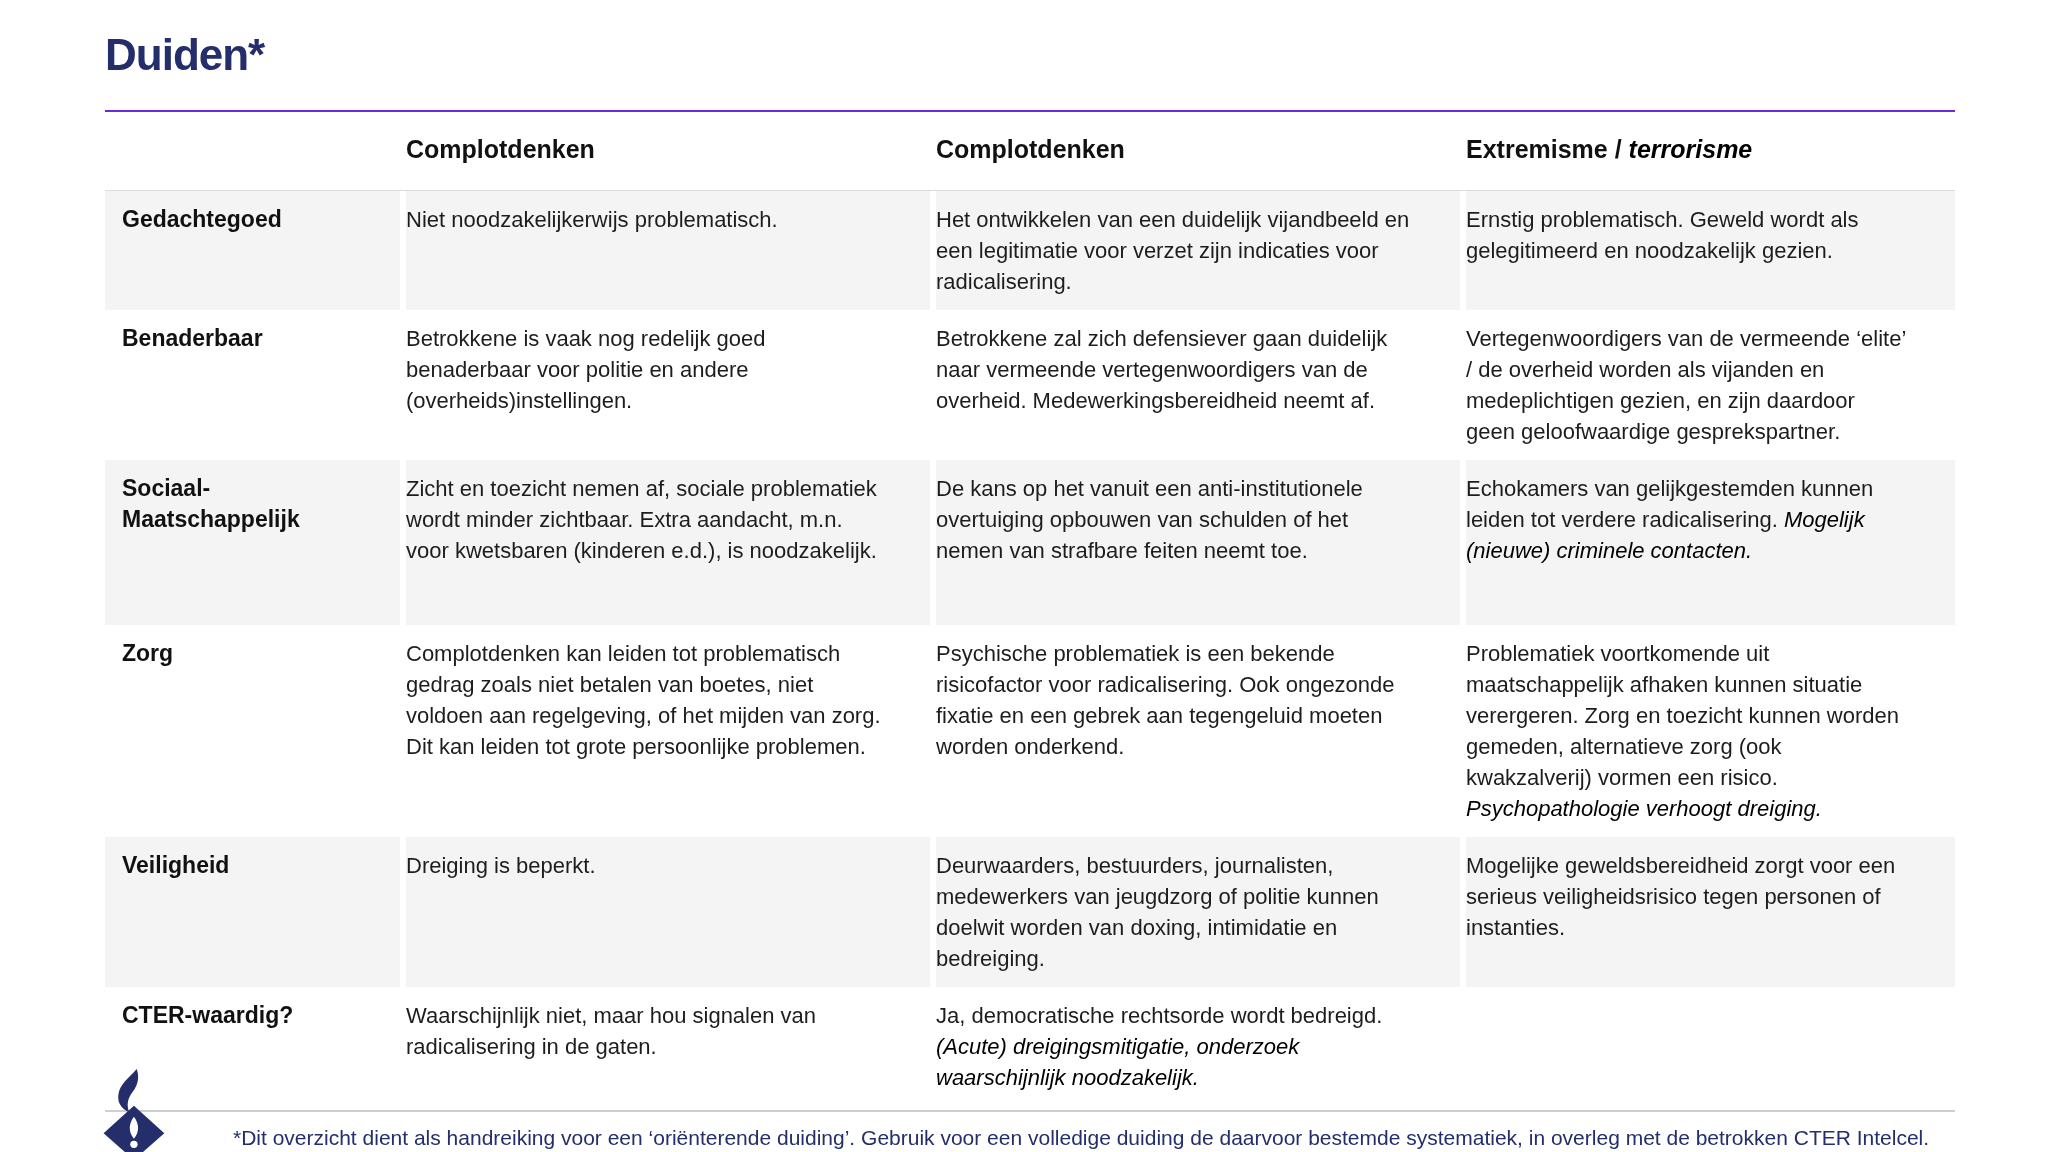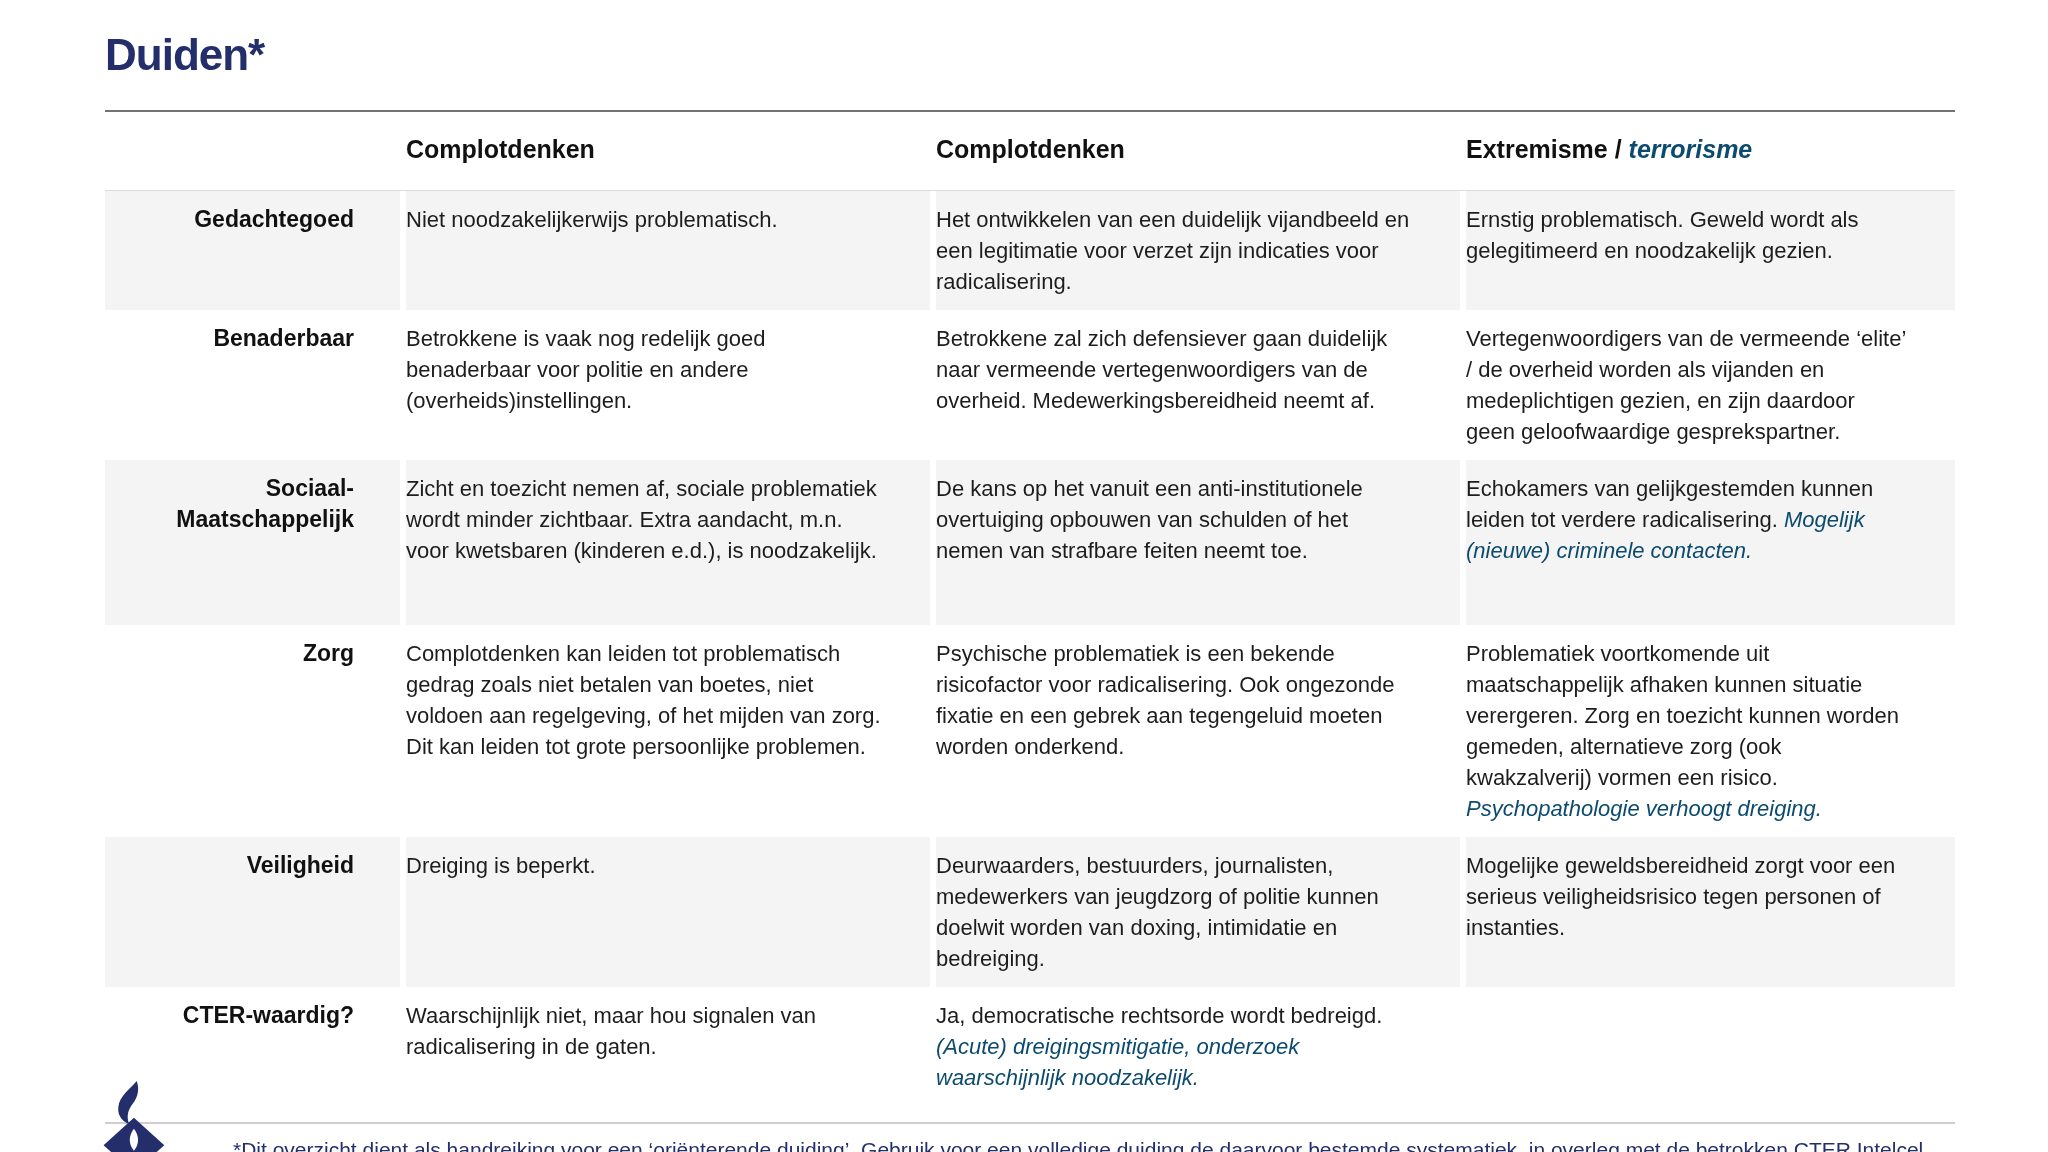--- a/index.html
+++ b/index.html
@@ -18,57 +18,56 @@
   .title {
     margin: 0;
     padding: 30px 0 0 105px;
     font-size: 44px;
     font-weight: bold;
     letter-spacing: -1px;
     color: #232e6b;
   }
   .table {
     width: 1850px;
-    margin: 30px 0 16px 105px;
-    border-top: 2px solid #737373;
+    margin: 30px 0 4px 105px;
+    border-top: 2px solid #6d28d9;
   }
   .row {
     display: grid;
     grid-template-columns: 295px 524px 524px 1fr;
     column-gap: 6px;
   }
   .cell {
     padding: 13px 46px 13px 0;
     font-size: 22px;
     line-height: 31px;
     color: #1d1d1d;
   }
   .label-cell {
     padding-left: 17px;
     font-weight: bold;
     font-size: 23px;
     color: #111111;
-    text-align: right;
   }
   .thead { border-bottom: 1px solid #dcdcdc; min-height: 78px; }
   .thead .cell {
     font-size: 25px;
     font-weight: bold;
     color: #111111;
     padding-top: 22px;
   }
   .shaded .cell { background: #f4f4f4; }
   .r1 { min-height: 112px; }
   .r2 { min-height: 150px; }
   .r3 { min-height: 165px; }
   .r4 { min-height: 205px; }
   .r5 { min-height: 140px; }
   .r6 { min-height: 100px; }
   .red-em {
-    color: #0c4a6e;
+    color: #000000;
     font-style: italic;
   }
   .thead .red-em { font-weight: bold; }
   .footer {
     position: relative;
     height: 63px;
   }
   .footer-rule {
     position: absolute;
     left: 105px;

